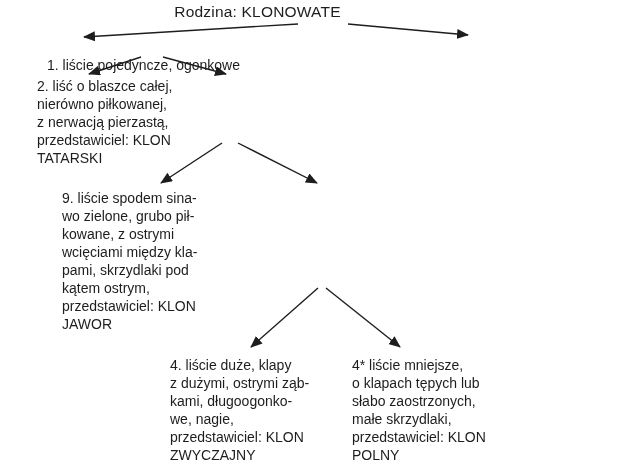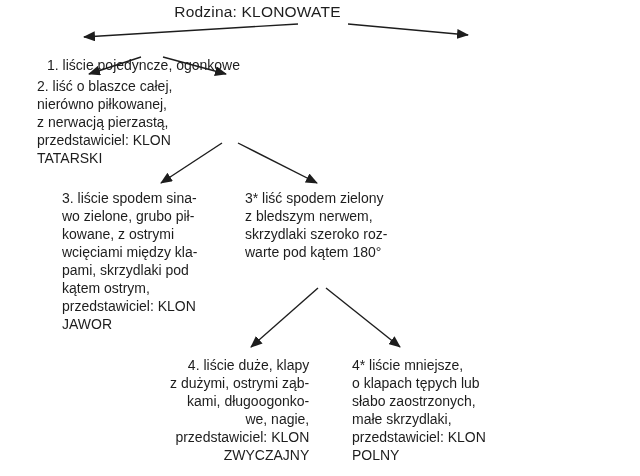--- a/index.html
+++ b/index.html
@@ -46,21 +46,21 @@
     font-size:14px;
     line-height:18px;
     white-space:pre-line;
   }
   .n1 {left:47px;  top:37px;margin-top:19px;}
   .n1s{left:330px; top:37px;}
   .n2 {left:1px;   top:77px;margin-left:36px;}
   .n2s{left:170px; top:77px;}
   .n3 {left:62px;  top:189px;}
   .n3s{left:245px; top:189px;}
-  .n4 {left:170px; top:356px;text-align:right;}
+  .n4 {left:170px; top:356px;}
   .n4s{left:352px; top:356px;}
 </style>
 </head>
 <body>
 
 <div class="canvas">
 
   <svg class="arrows" viewBox="0 0 640 476" xmlns="http://www.w3.org/2000/svg">
     <defs>
       <marker id="ah" markerUnits="userSpaceOnUse" markerWidth="13" markerHeight="10" refX="11" refY="5" orient="auto">
@@ -78,32 +78,28 @@
   </svg>
 
   <div class="title">Rodzina: KLONOWATE</div>
 
   <div class="node n1">1. liście pojedyncze, ogonkowe</div>
   <div class="node n2">2. liść o blaszce całej,
 nierówno piłkowanej,
 z nerwacją pierzastą,
 przedstawiciel: KLON
 TATARSKI</div>
-  <div class="node n3">3. liście spodem sina-
+  <div class="node n3">9. liście spodem sina-
 wo zielone, grubo pił-
 kowane, z ostrymi
 wcięciami między kla-
 pami, skrzydlaki pod
 kątem ostrym,
 przedstawiciel: KLON
 JAWOR</div>
-  <div class="node n3s">3* liść spodem zielony
-z bledszym nerwem,
-skrzydlaki szeroko roz-
-warte pod kątem 180°</div>
   <div class="node n4">4. liście duże, klapy
 z dużymi, ostrymi ząb-
 kami, długoogonko-
 we, nagie,
 przedstawiciel: KLON
 ZWYCZAJNY</div>
   <div class="node n4s">4* liście mniejsze,
 o klapach tępych lub
 słabo zaostrzonych,
 małe skrzydlaki,

